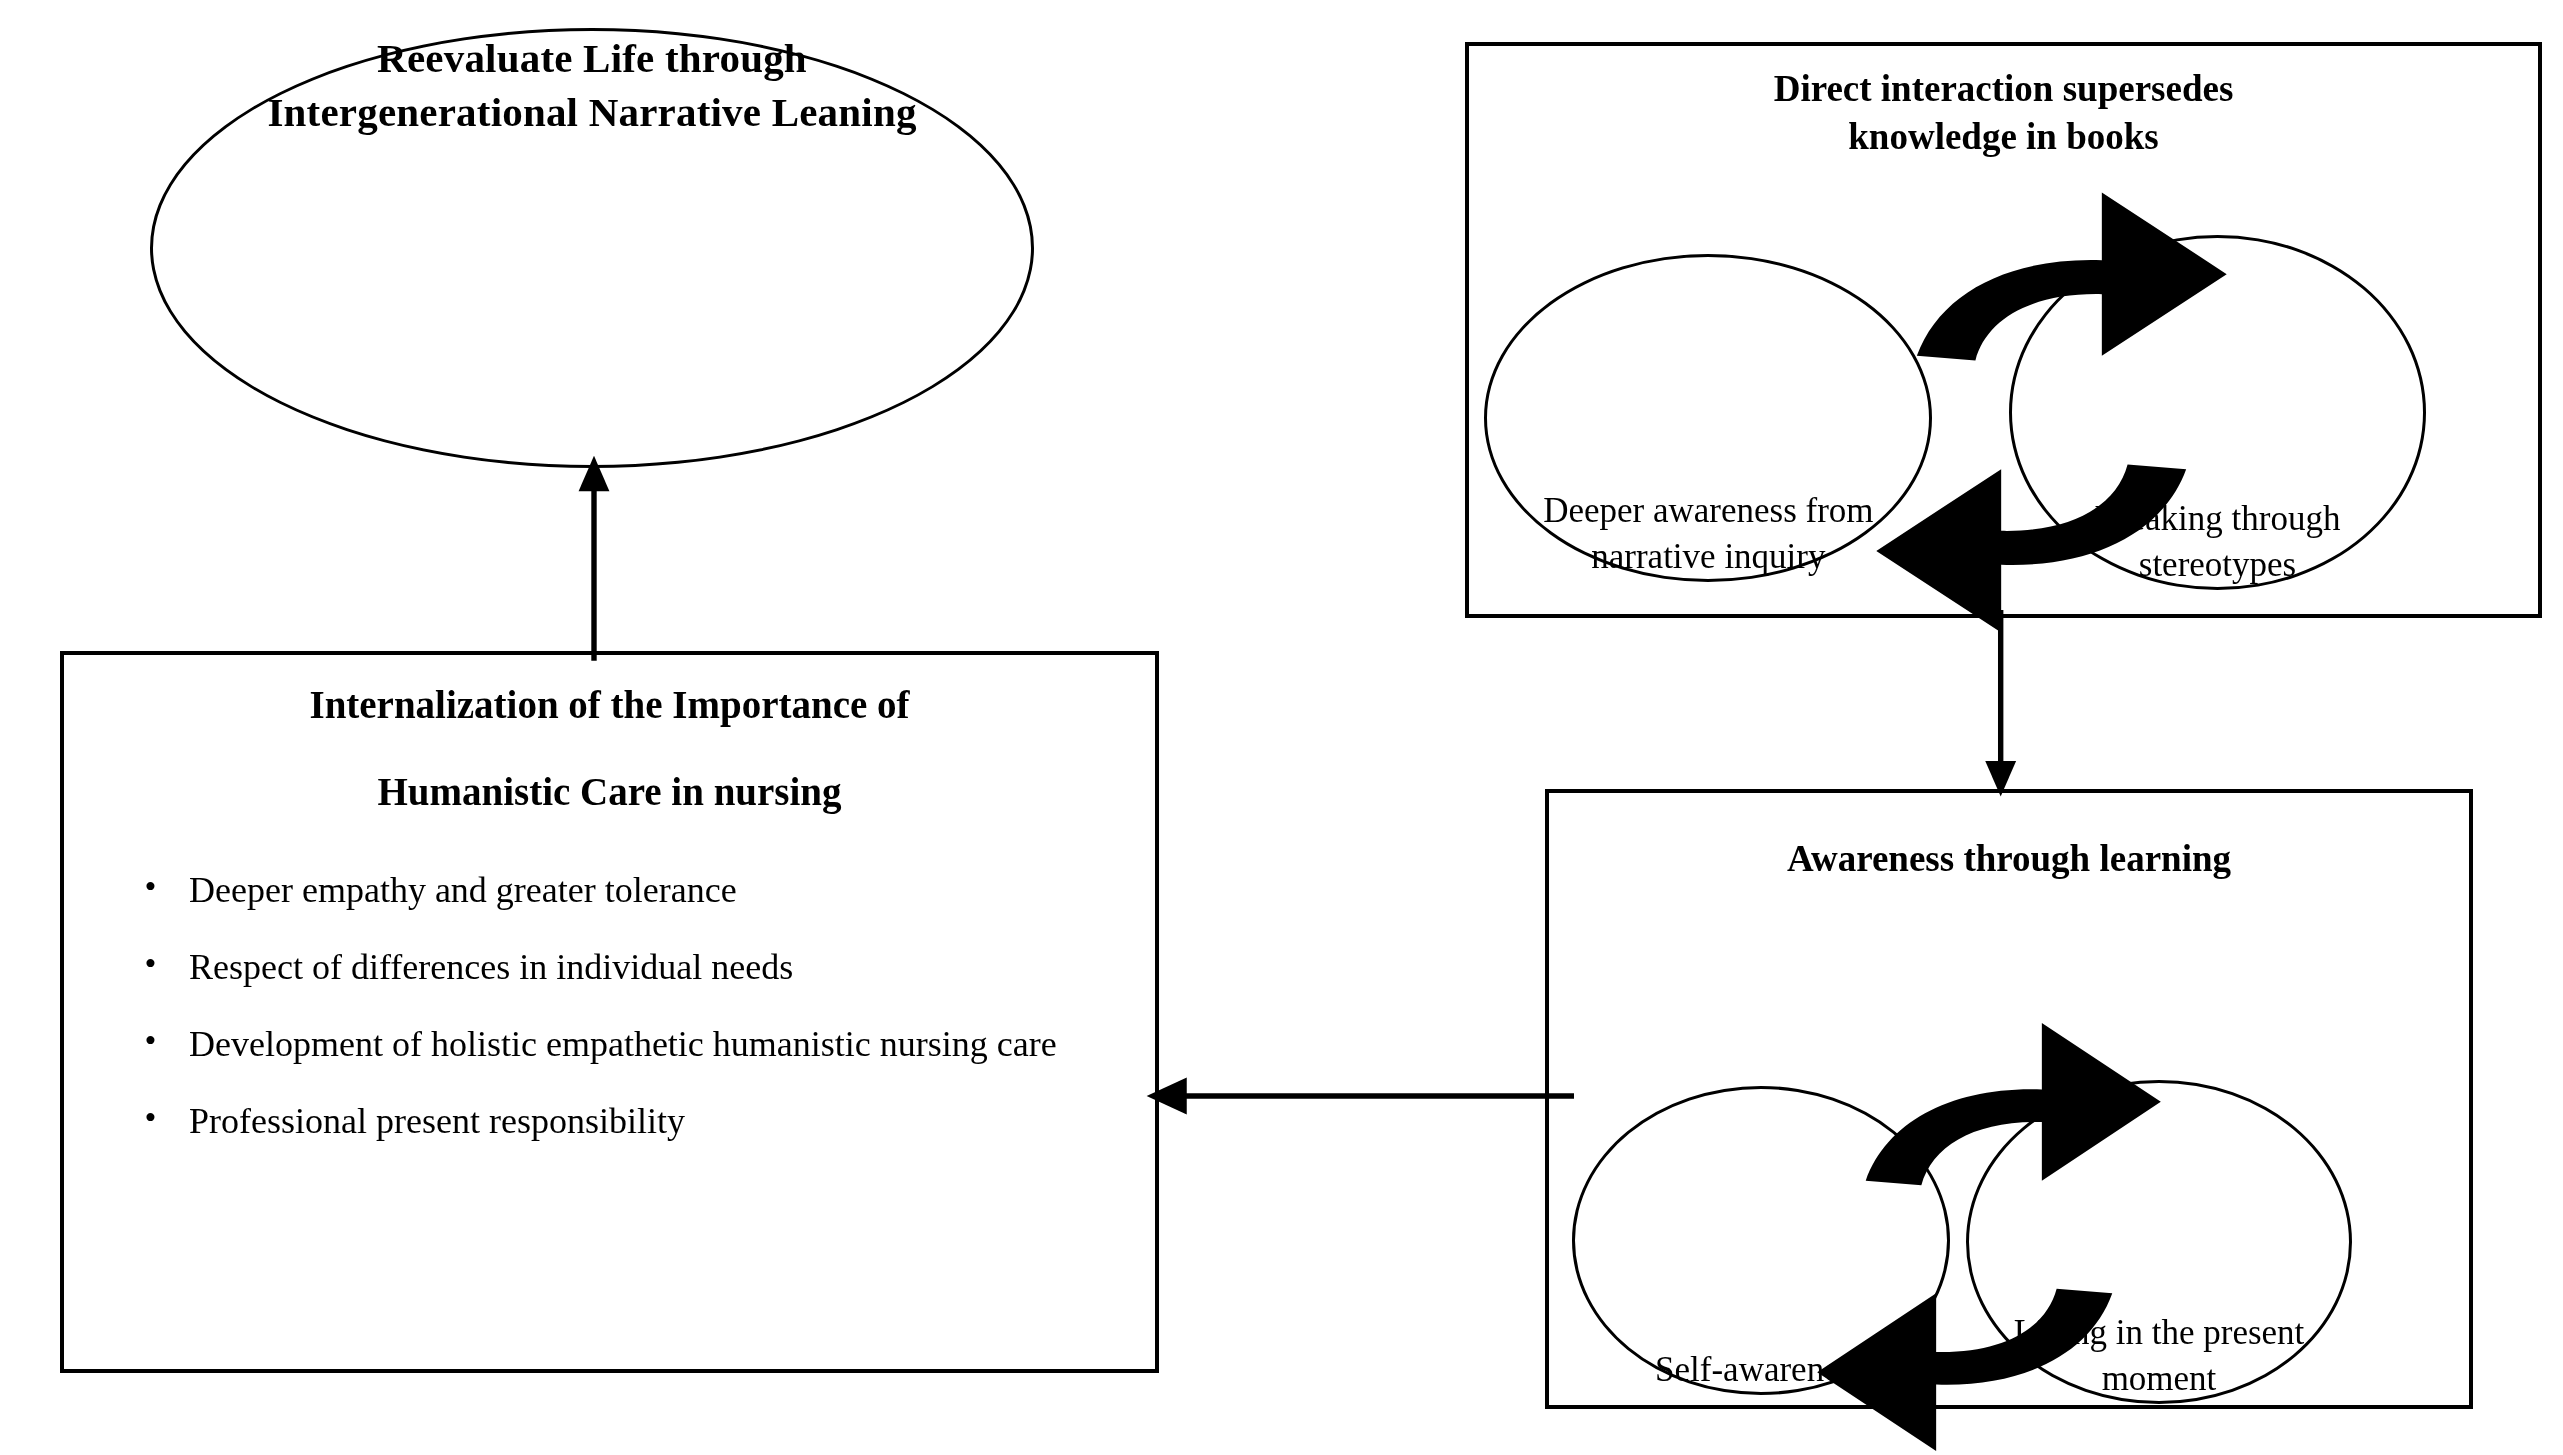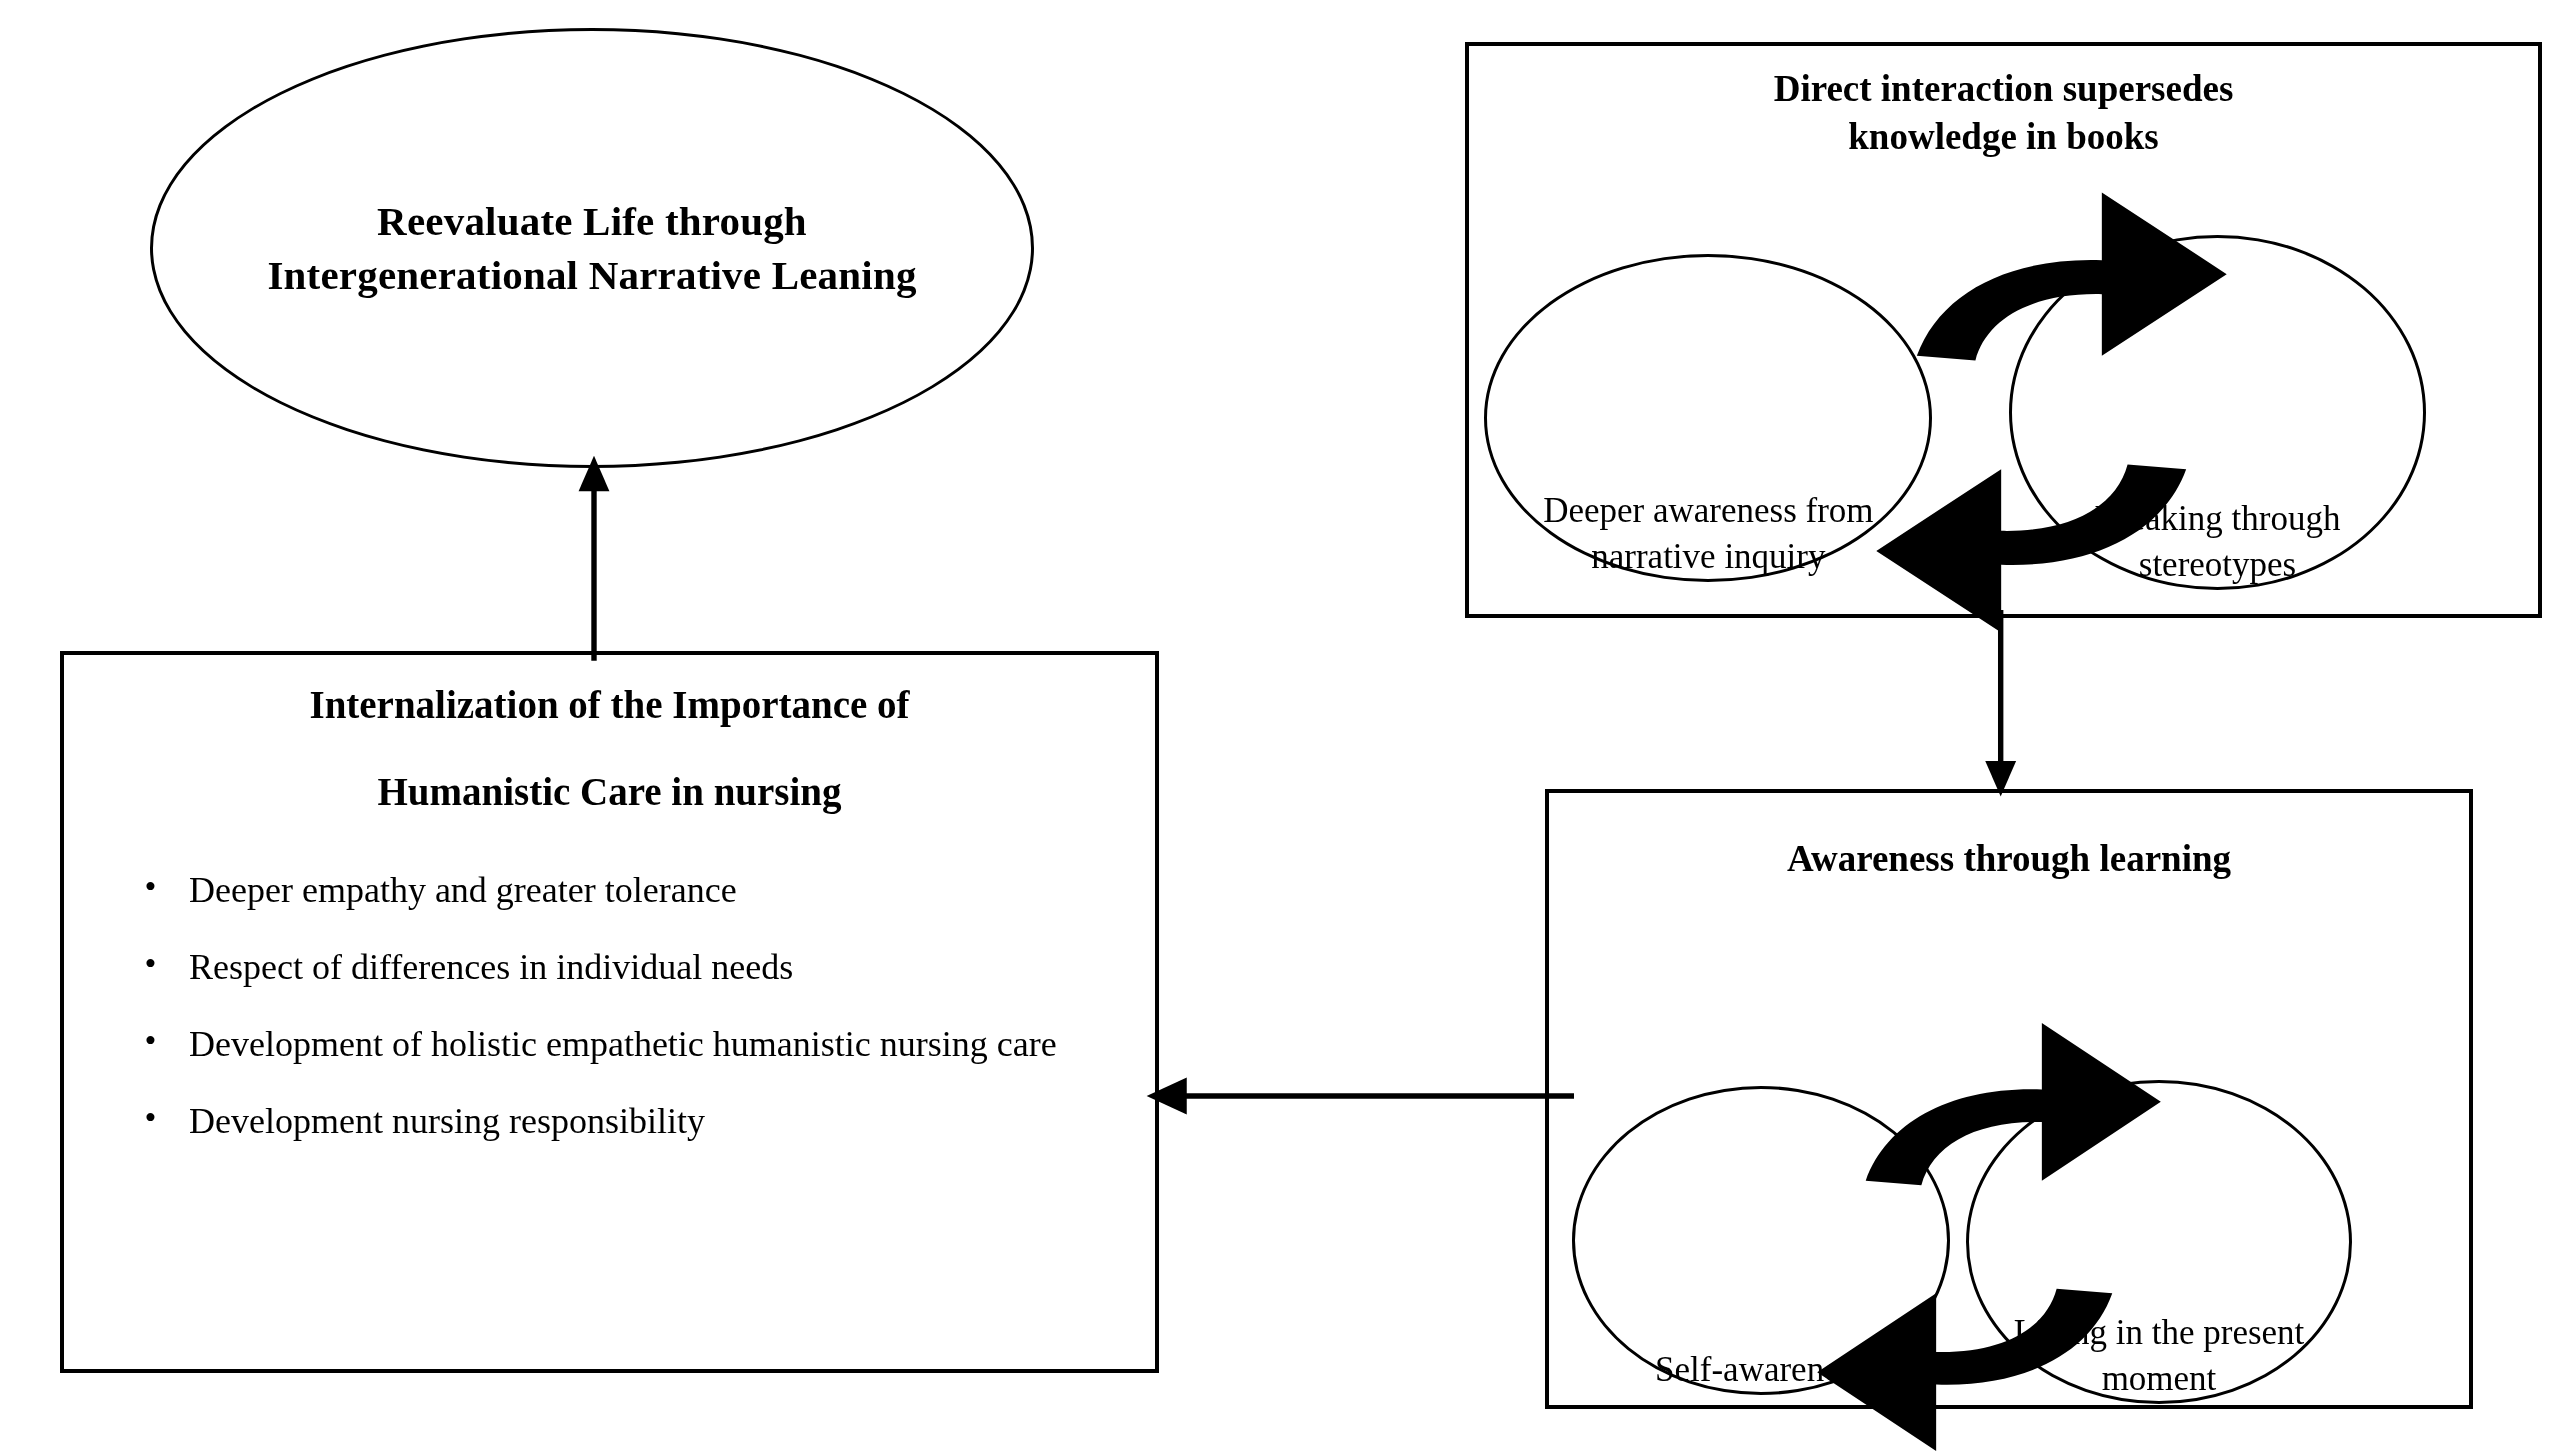--- a/index.html
+++ b/index.html
@@ -37,21 +37,20 @@
   #main-ellipse {
     position: absolute;
     left: 150px;
     top: 28px;
     width: 884px;
     height: 440px;
     border: 3.9px solid #000;
     border-radius: 50%;
     box-sizing: border-box;
     display: flex;
-    align-items: center;
     justify-content: center;
   }
   #main-ellipse .ttl {
     font-size: 41px;
     width: 664px;
     letter-spacing: 0.2px;
   }
 
   
   #internalization-box {
@@ -203,21 +202,21 @@
 
   <div id="internalization-box">
     <div class="box-title">
       <span>Internalization of the Importance of</span>
       <span class="l2">Humanistic Care in nursing</span>
     </div>
     <ul id="bullet-list">
       <li>Deeper empathy and greater tolerance</li>
       <li>Respect of differences in individual needs</li>
       <li>Development of holistic empathetic humanistic nursing care</li>
-      <li>Development nursing responsibility</li>
+      <li>Professional present responsibility</li>
     </ul>
   </div>
 
   <div class="cycle-box" id="direct-interaction-box">
     <div class="box-title">
       <span>Direct interaction supersedes</span><br>
       <span>knowledge in books</span>
     </div>
 
     <div class="cyc-ellipse" id="ellipse-deeper-awareness">

